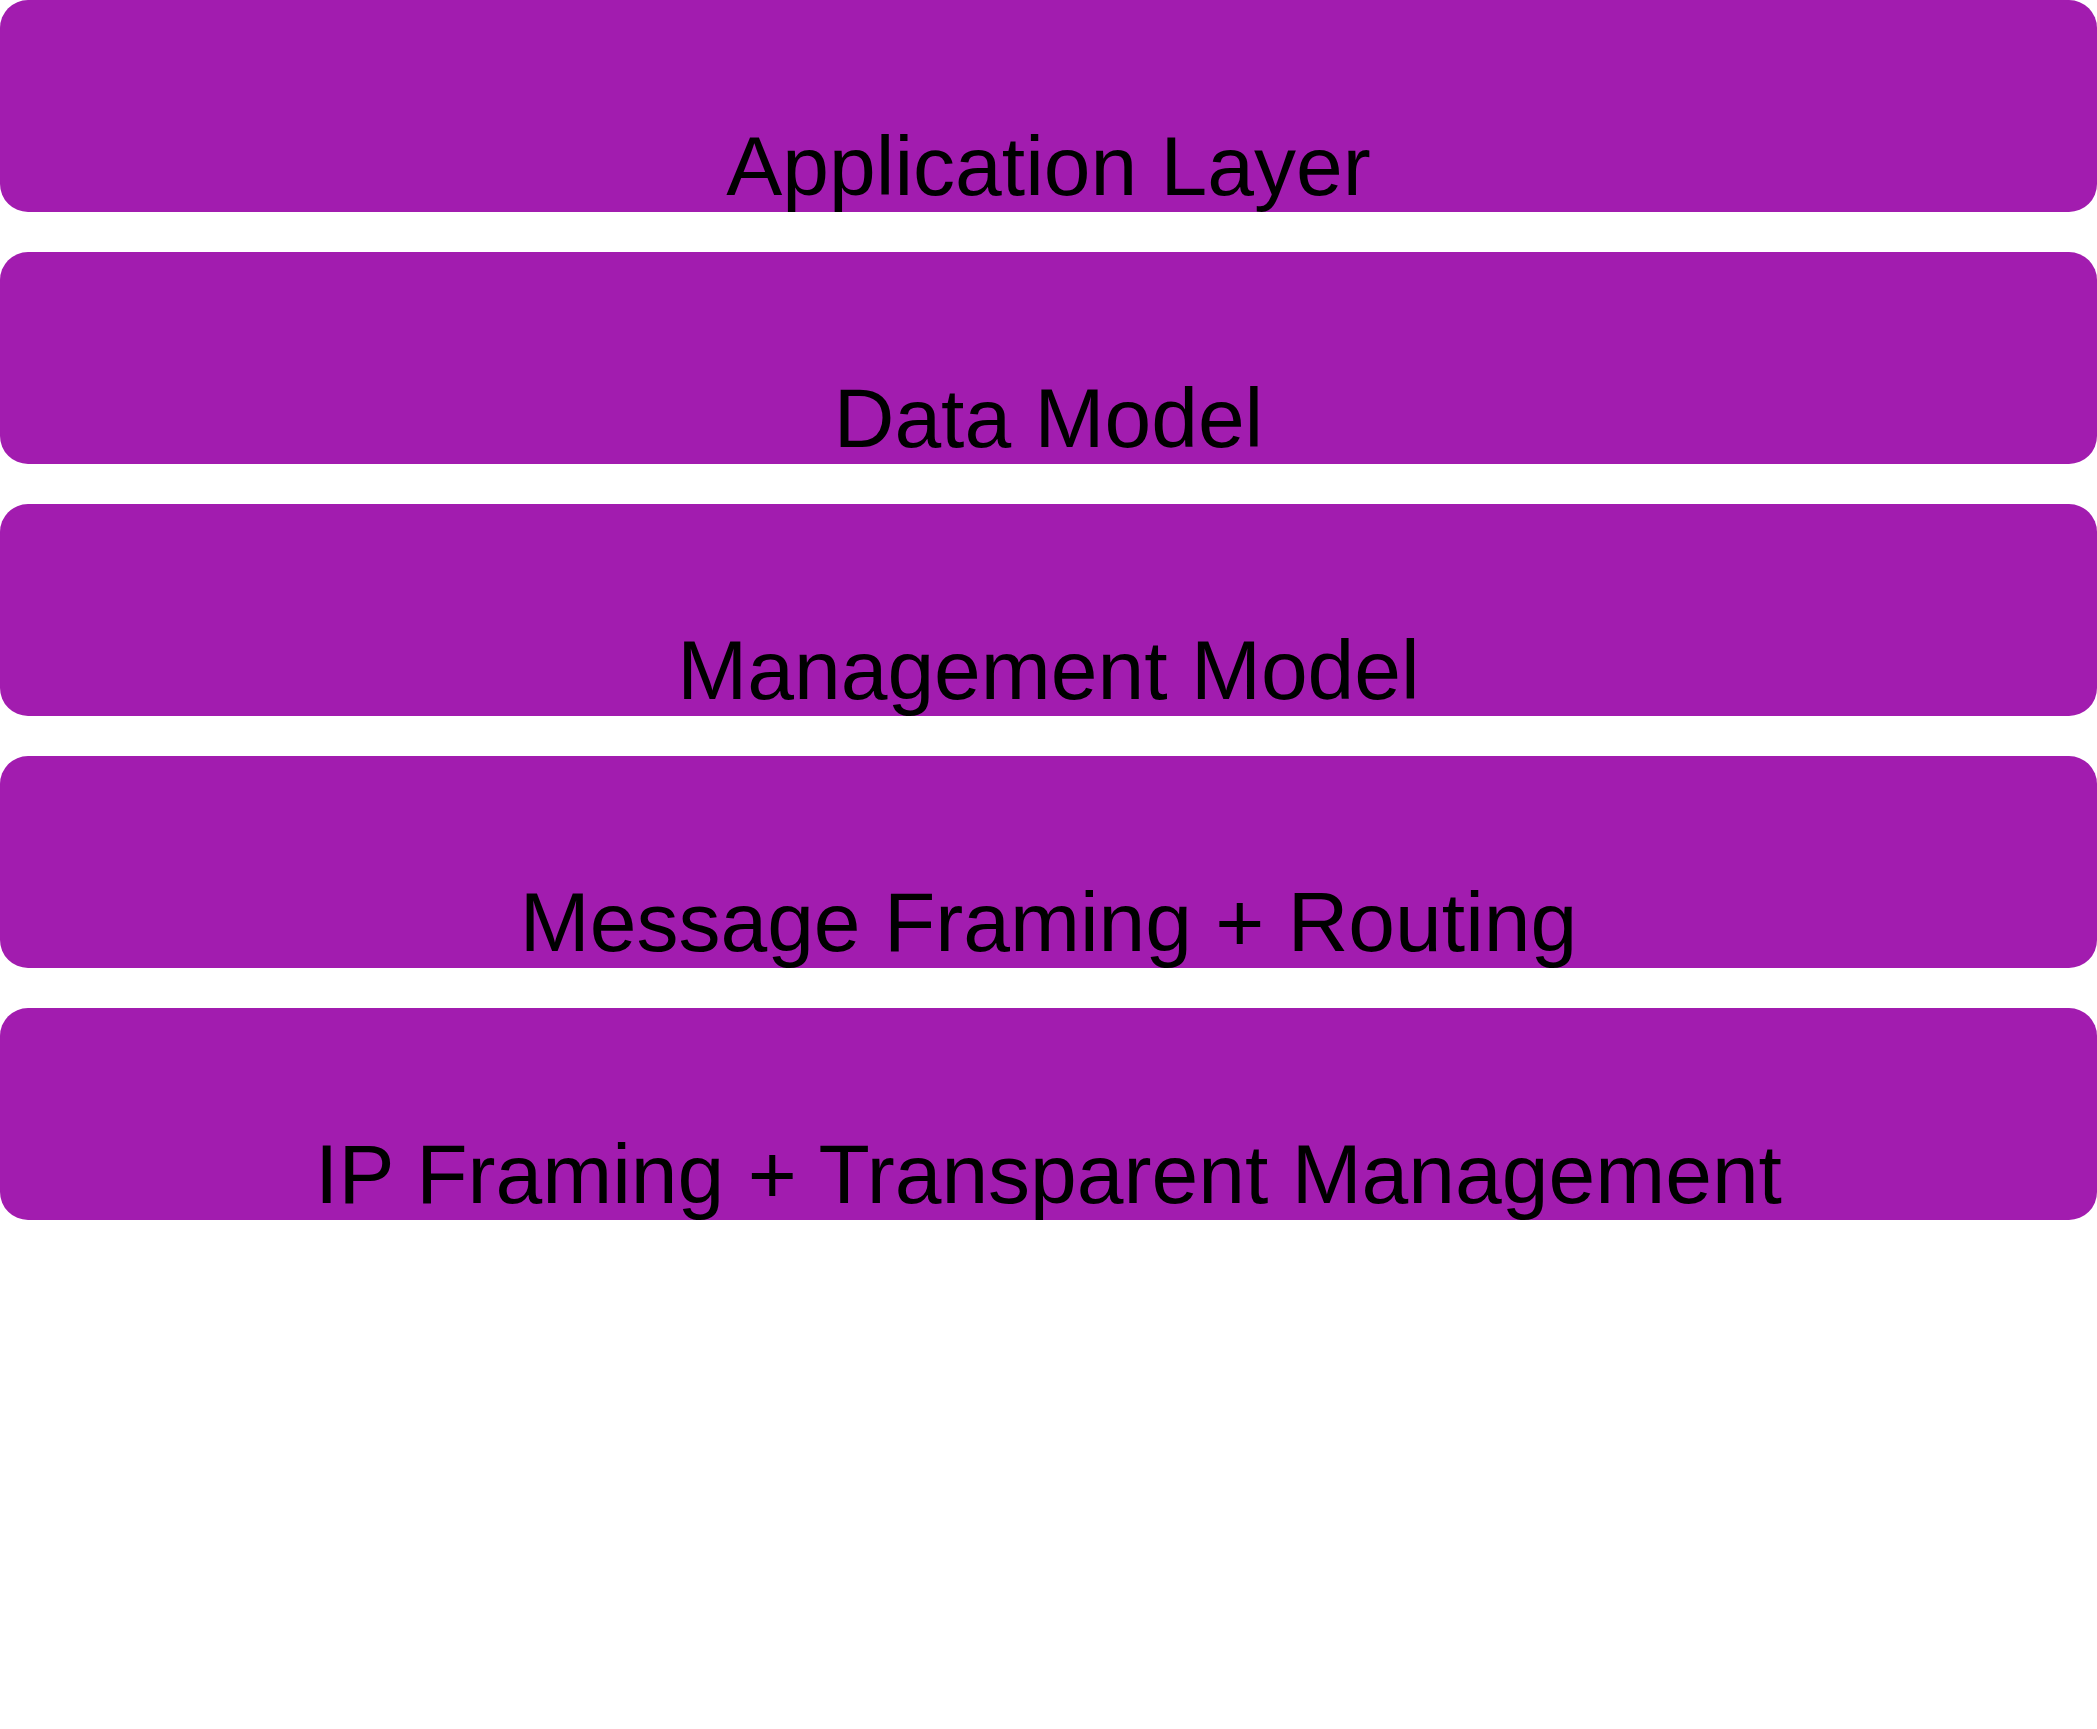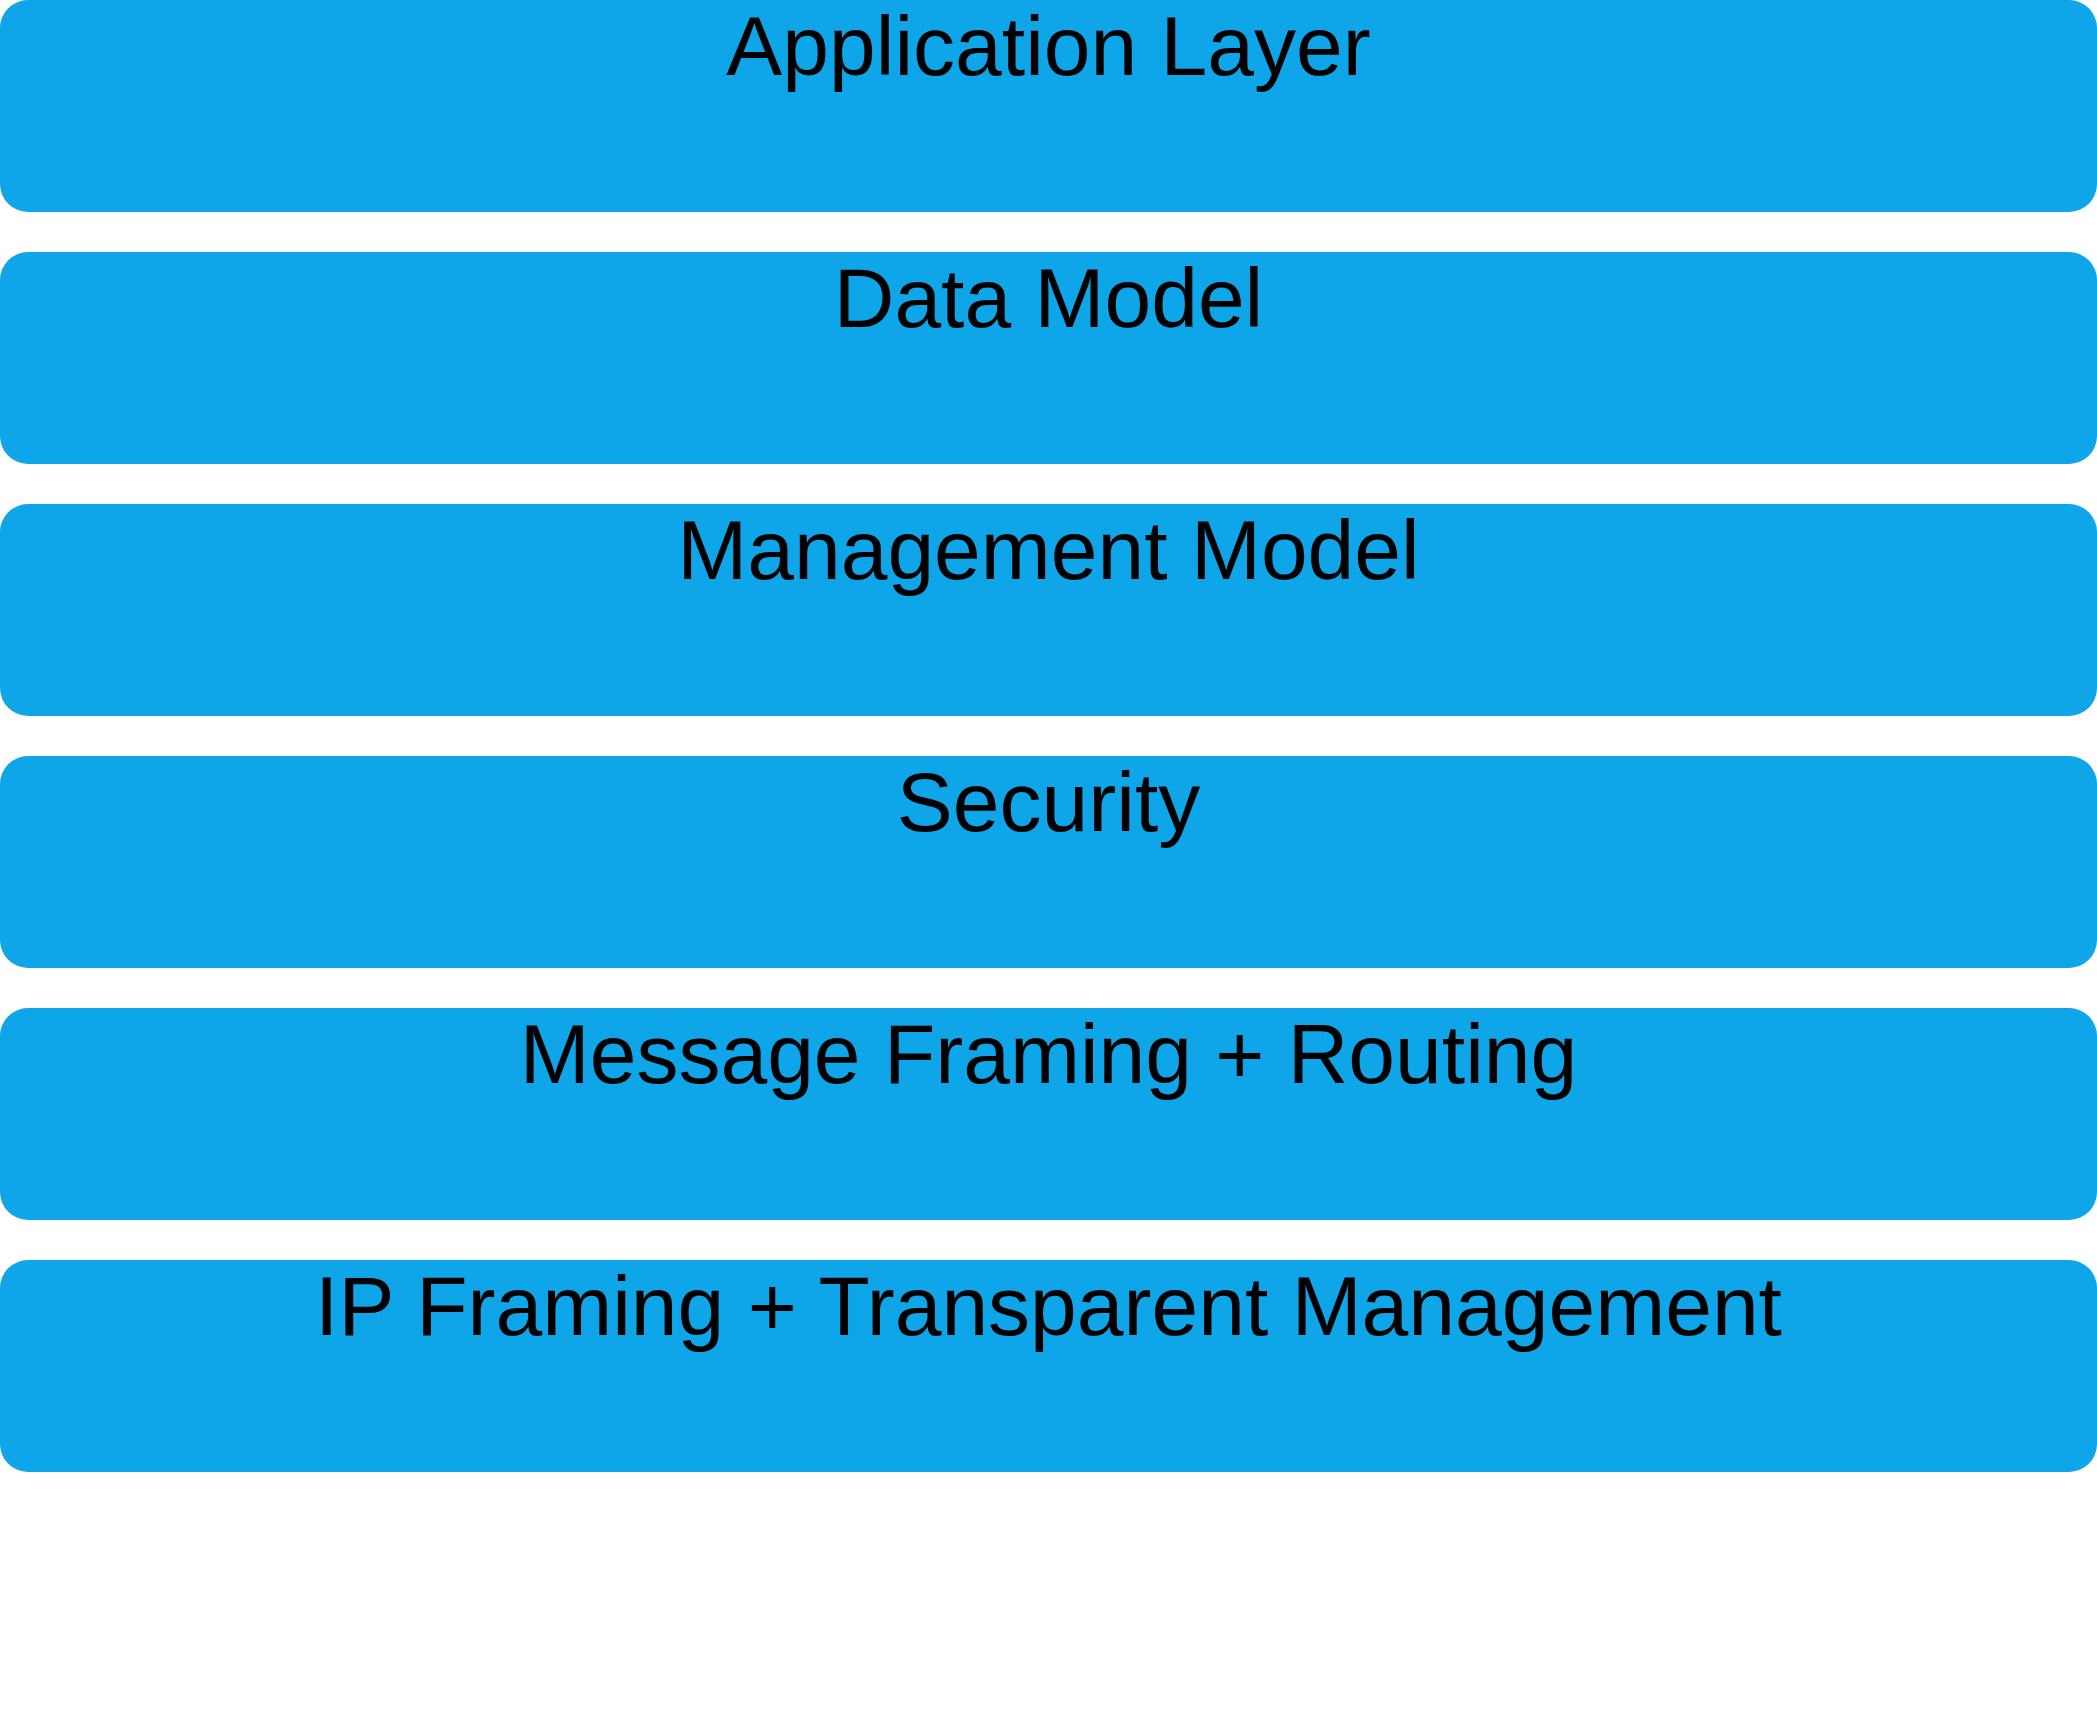--- a/index.html
+++ b/index.html
@@ -14,24 +14,24 @@
     overflow: hidden;
   }
   .stack {
     display: flex;
     flex-direction: column;
     gap: 40px;
     width: 2097px;
   }
   .layer {
     height: 212px;
-    background: #0ea5e9;
+    background: #a21caf;
     border-radius: 28px;
     display: flex;
-    align-items: flex-start;
+    align-items: flex-end;
     justify-content: center;
   }
   .layer-label {
     font-size: 84px;
     font-weight: 400;
     color: #000000;
     line-height: 1.1;
     white-space: nowrap;
     text-align: center;
   }
@@ -43,22 +43,19 @@
   <div class="layer">
     <span class="layer-label">Application Layer</span>
   </div>
   <div class="layer">
     <span class="layer-label">Data Model</span>
   </div>
   <div class="layer">
     <span class="layer-label">Management Model</span>
   </div>
   <div class="layer">
-    <span class="layer-label">Security</span>
-  </div>
-  <div class="layer">
     <span class="layer-label">Message Framing + Routing</span>
   </div>
   <div class="layer">
     <span class="layer-label">IP Framing + Transparent Management</span>
   </div>
 </div>
 
 
 </body></html>

